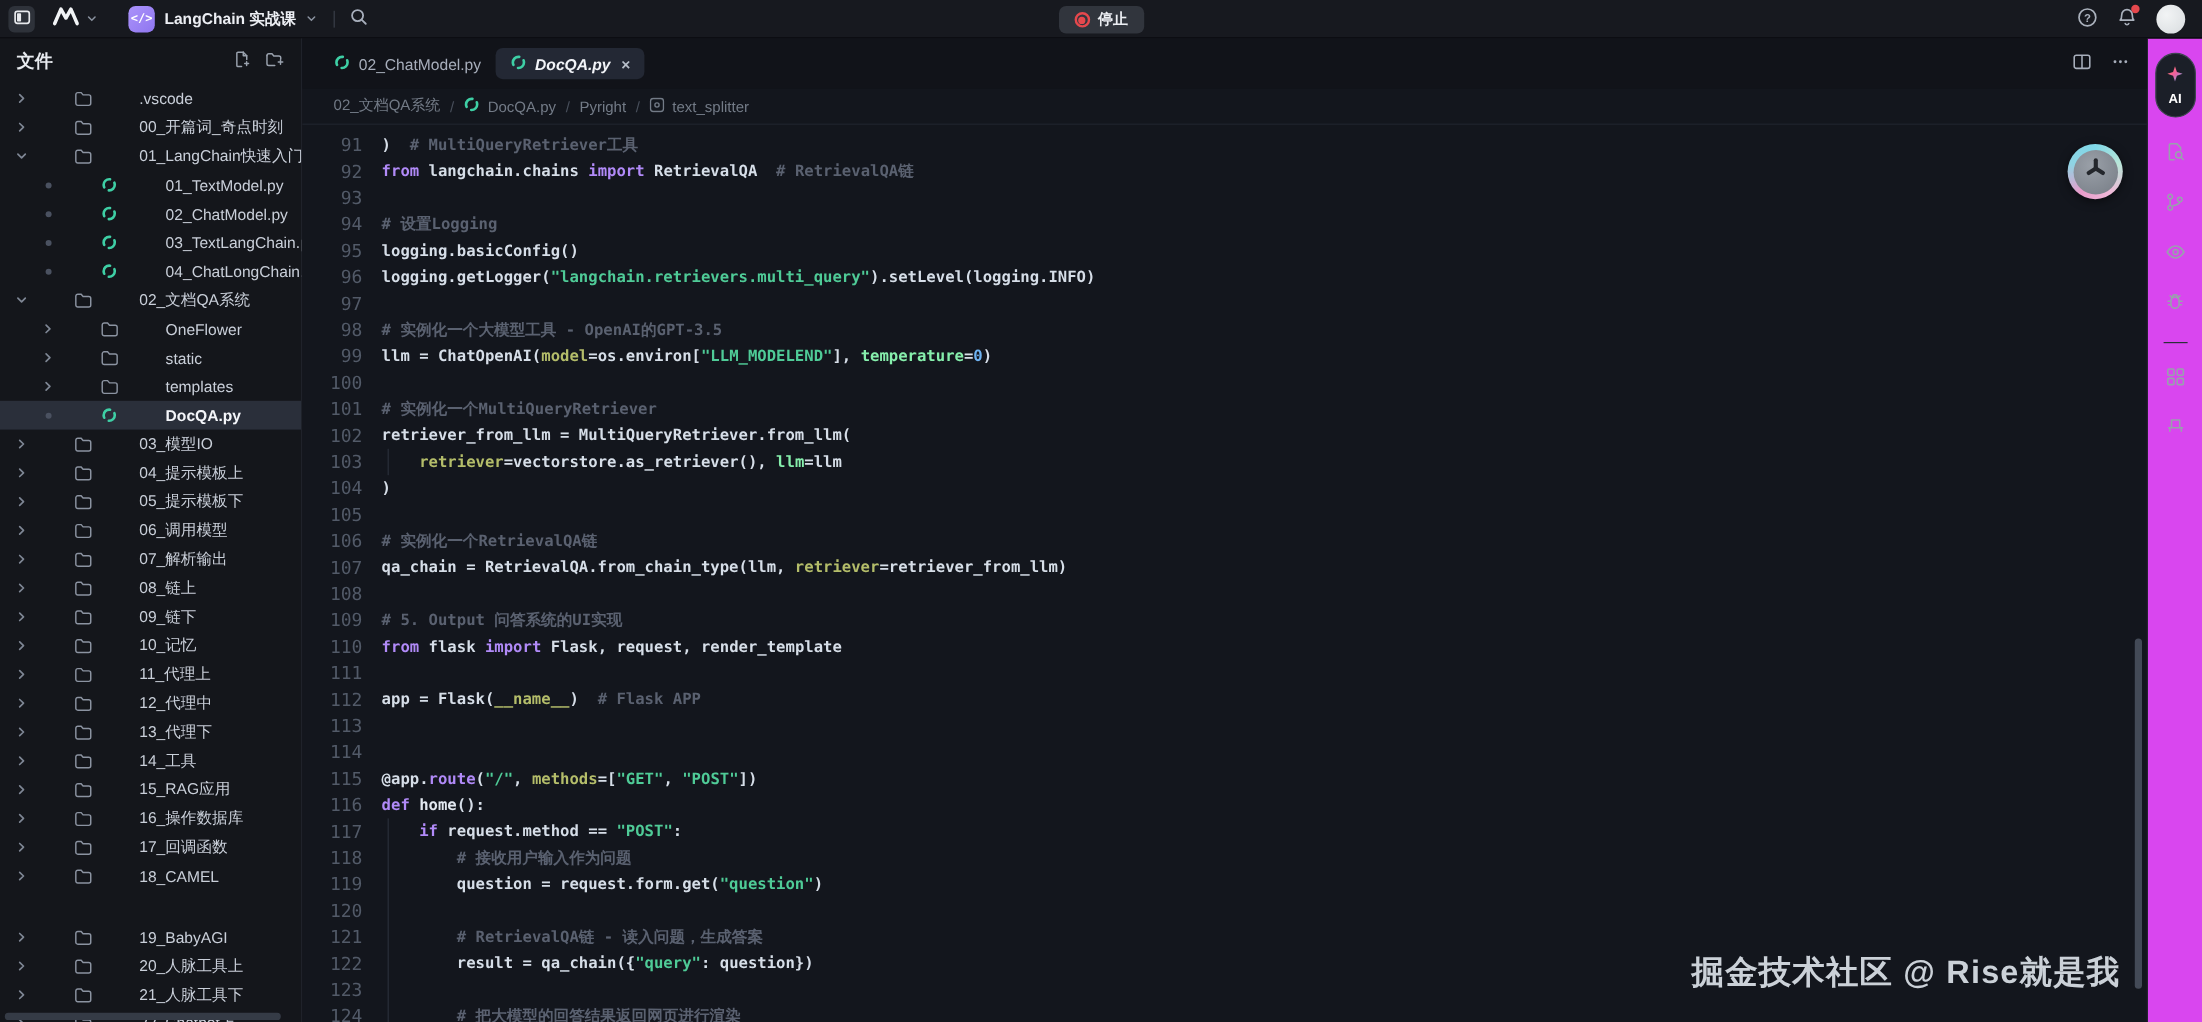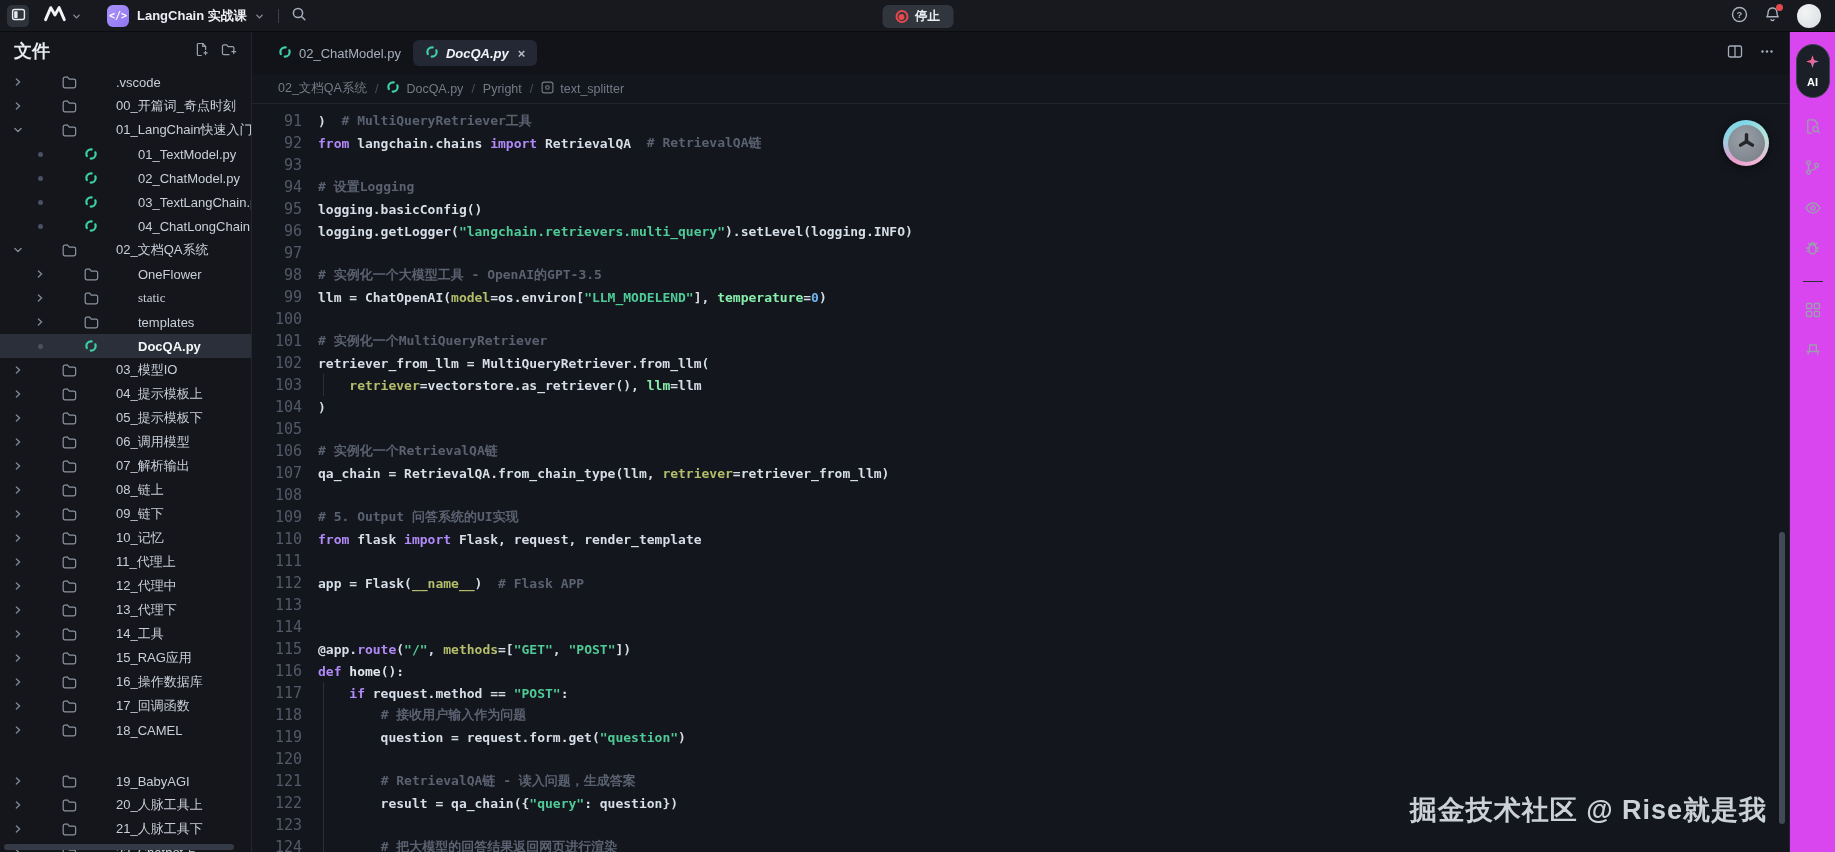--- a/index.html
+++ b/index.html
@@ -28,21 +28,21 @@
   .tb-right { position:absolute; right:14px; top:0; height:32px; display:flex; align-items:center; gap:16px; }
   .bell-wrap { position:relative; display:flex; }
   .bell-dot { position:absolute; top:-2px; right:-2px; width:7px; height:7px; background:#e5484d; border-radius:50%; }
   .avatar { width:24px; height:24px; border-radius:50%; background:radial-gradient(circle at 35% 35%, #f2f4f5, #d8dcdf); cursor:pointer; }
 
   
   .main { flex:1; display:flex; min-height:0; }
   .sidebar { width:252px; flex:0 0 252px; background:#14161b; border-right:1px solid #23262e;
     display:flex; flex-direction:column; position:relative; }
   .side-header { height:38px; display:flex; align-items:center; padding:0 14px; }
-  .side-title { font-size:18px; font-weight:700; color:#e8ebf0; flex:1; }
+  .side-title { font-size:15px; font-weight:700; color:#e8ebf0; flex:1; }
   .side-actions { display:flex; gap:12px; }
   .tree { flex:1; overflow:hidden; }
   .tree-row { height:24px; display:flex; align-items:center; cursor:pointer;gap:36px; }
   .tree-row.selected { background:#2a2f3a; }
   .twisty { width:16px; flex:0 0 16px; display:flex; align-items:center; justify-content:center; }
   .mod-dot { width:5px; height:5px; border-radius:50%; background:#4a5160; }
   .t-icon { width:18px; flex:0 0 18px; display:flex; align-items:center; }
   .t-label { font-size:13px; color:#c9cfd9; white-space:nowrap; }
   .tree-row.selected .t-label { color:#f4f6fa; font-weight:700; }
   .h-scrollbar { position:absolute; bottom:2px; left:4px; width:230px; height:6px;
@@ -273,21 +273,21 @@
                 <path d="M3.4 1.9 L6.6 5 L3.4 8.1" stroke="#7e8694" stroke-width="1.4" fill="none" stroke-linecap="round" stroke-linejoin="round"></path>
               </svg>
             </span>
             <span class="t-icon">
               <svg width="15" height="13" viewBox="0 0 16 14">
                 <path d="M1.2 3.1 c0-1 .8-1.8 1.8-1.8 h3 l1.7 2 h5.1 c1 0 1.8.8 1.8 1.8 v5.8 c0 1-.8 1.8-1.8 1.8 H3 c-1 0-1.8-.8-1.8-1.8 z" fill="none" stroke="#8b93a1" stroke-width="1.3"></path>
               </svg>
             </span>
             <span class="t-label">OneFlower</span>
           </div>
-          <div class="tree-row" style="padding-left: 32px; font-family: Liberation Serif, serif;">
+          <div class="tree-row" style="padding-left: 32px;">
             <span class="twisty">
               <svg width="10" height="10" viewBox="0 0 10 10">
                 <path d="M3.4 1.9 L6.6 5 L3.4 8.1" stroke="#7e8694" stroke-width="1.4" fill="none" stroke-linecap="round" stroke-linejoin="round"></path>
               </svg>
             </span>
             <span class="t-icon">
               <svg width="15" height="13" viewBox="0 0 16 14">
                 <path d="M1.2 3.1 c0-1 .8-1.8 1.8-1.8 h3 l1.7 2 h5.1 c1 0 1.8.8 1.8 1.8 v5.8 c0 1-.8 1.8-1.8 1.8 H3 c-1 0-1.8-.8-1.8-1.8 z" fill="none" stroke="#8b93a1" stroke-width="1.3"></path>
               </svg>
             </span>

